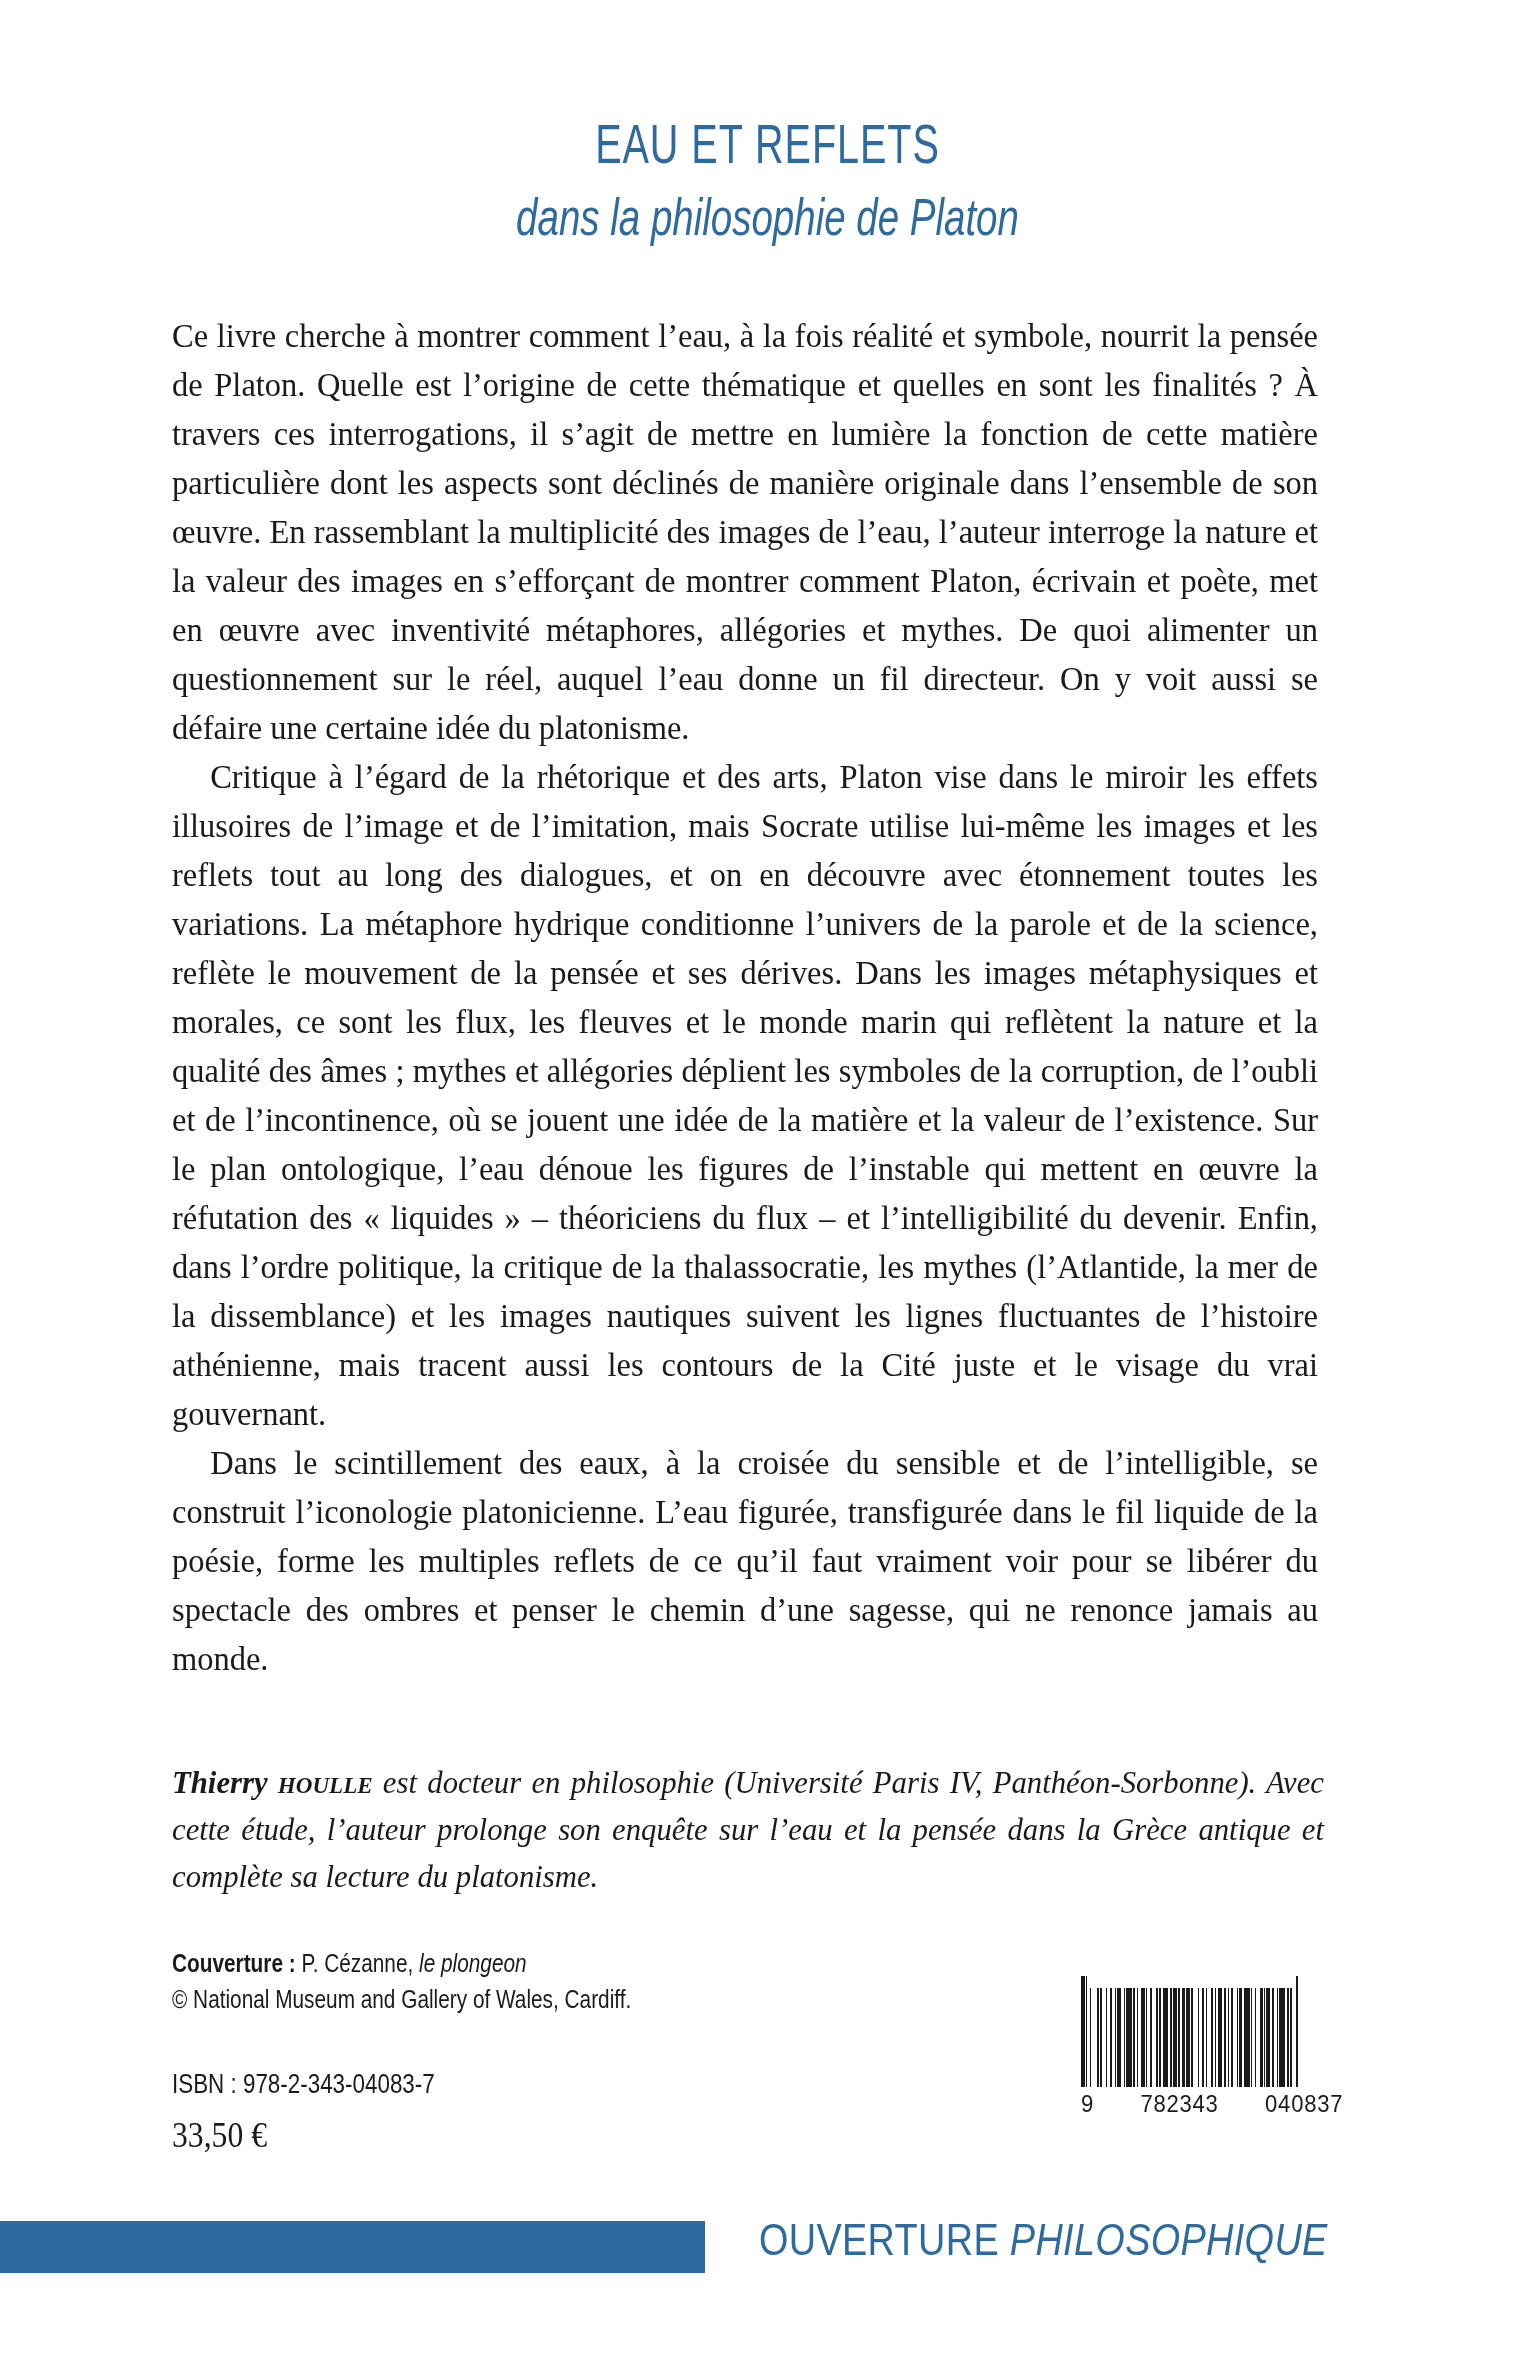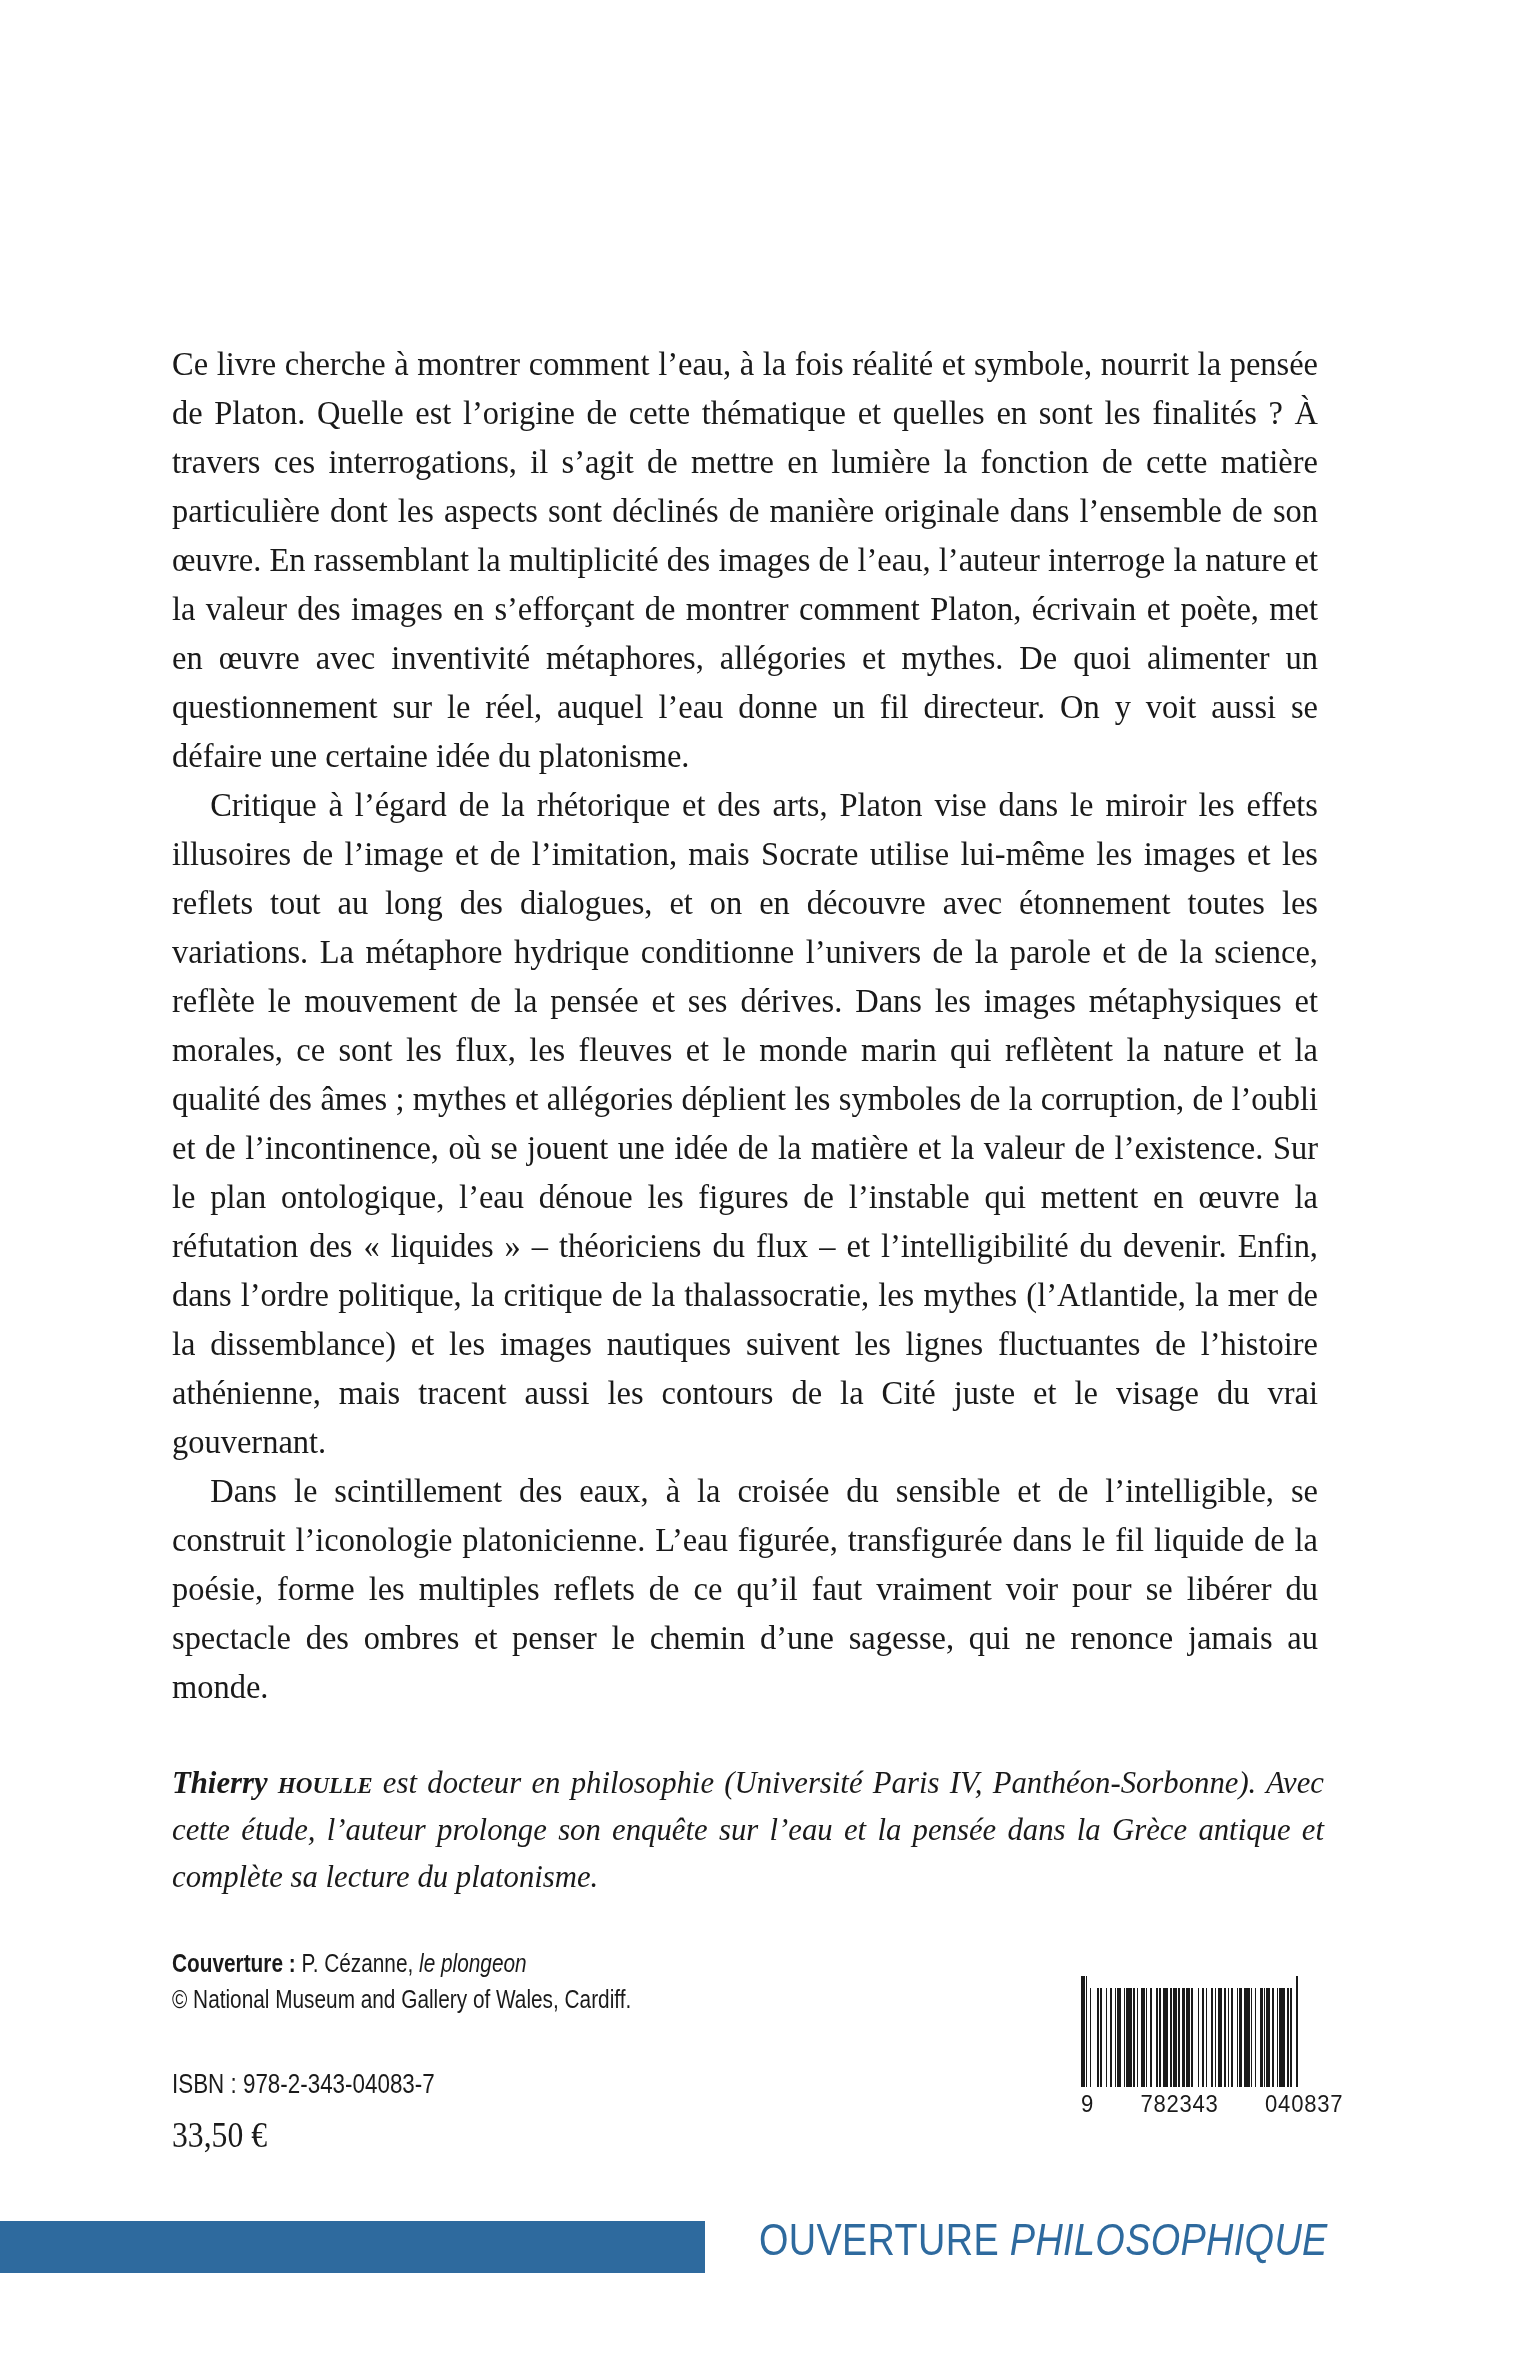--- a/index.html
+++ b/index.html
@@ -51,21 +51,21 @@
     transform: scaleX(0.74);
     transform-origin: center center;
     white-space: nowrap;
     margin: 18.5px 0 0 0;
   }
 
   
   .blurb {
     position: absolute;
     left: 172px;
-    top: 339px;
+    top: 311px;
     width: 1200px;
   }
   .blurb p {
     margin: 0;
     font-family: "Liberation Serif", serif;
     font-size: 34px;
     line-height: 49px;
     color: #1a1a1a;
     text-align: justify;
     text-justify: inter-word;
@@ -203,20 +203,24 @@
     transform-origin: left top;
     letter-spacing: 0.4px;
   }
   .series-name .s2 { font-style: italic; }
 </style>
 </head>
 <body>
 
 <div class="page">
 
+  <div class="title-block">
+    <div class="book-title">EAU ET REFLETS</div>
+    <div class="book-subtitle">dans la philosophie de Platon</div>
+  </div>
 
   <div class="blurb">
     <p>Ce livre cherche à montrer comment l’eau, à la fois réalité et symbole, nourrit la pensée de Platon. Quelle est l’origine de cette thématique et quelles en sont les finalités ? À travers ces interrogations, il s’agit de mettre en lumière la fonction de cette matière particulière dont les aspects sont déclinés de manière originale dans l’ensemble de son œuvre. En rassemblant la multiplicité des images de l’eau, l’auteur interroge la nature et la valeur des images en s’efforçant de montrer comment Platon, écrivain et poète, met en œuvre avec inventivité métaphores, allégories et mythes. De quoi alimenter un questionnement sur le réel, auquel l’eau donne un fil directeur. On y voit aussi se défaire une certaine idée du platonisme.</p>
     <p class="indent">Critique à l’égard de la rhétorique et des arts, Platon vise dans le miroir les effets illusoires de l’image et de l’imitation, mais Socrate utilise lui-même les images et les reflets tout au long des dialogues, et on en découvre avec étonnement toutes les variations. La métaphore hydrique conditionne l’univers de la parole et de la science, reflète le mouvement de la pensée et ses dérives. Dans les images métaphysiques et morales, ce sont les flux, les fleuves et le monde marin qui reflètent la nature et la qualité des âmes ; mythes et allégories déplient les symboles de la corruption, de l’oubli et de l’incontinence, où se jouent une idée de la matière et la valeur de l’existence. Sur le plan ontologique, l’eau dénoue les figures de l’instable qui mettent en œuvre la réfutation des « liquides » – théoriciens du flux – et l’intelligibilité du devenir. Enfin, dans l’ordre politique, la critique de la thalassocratie, les mythes (l’Atlantide, la mer de la dissemblance) et les images nautiques suivent les lignes fluctuantes de l’histoire athénienne, mais tracent aussi les contours de la Cité juste et le visage du vrai gouvernant.</p>
     <p class="indent">Dans le scintillement des eaux, à la croisée du sensible et de l’intelligible, se construit l’iconologie platonicienne. L’eau figurée, transfigurée dans le fil liquide de la poésie, forme les multiples reflets de ce qu’il faut vraiment voir pour se libérer du spectacle des ombres et penser le chemin d’une sagesse, qui ne renonce jamais au monde.</p>
   </div>
 
   <div class="author-bio">
     <span class="author-first">Thierry</span><span> </span><span class="author-last">Houlle</span><span> est docteur en philosophie (Université Paris IV, Panthéon-Sorbonne). Avec cette étude, l’auteur prolonge son enquête sur l’eau et la pensée dans la Grèce antique et complète sa lecture du platonisme.</span>
   </div>

